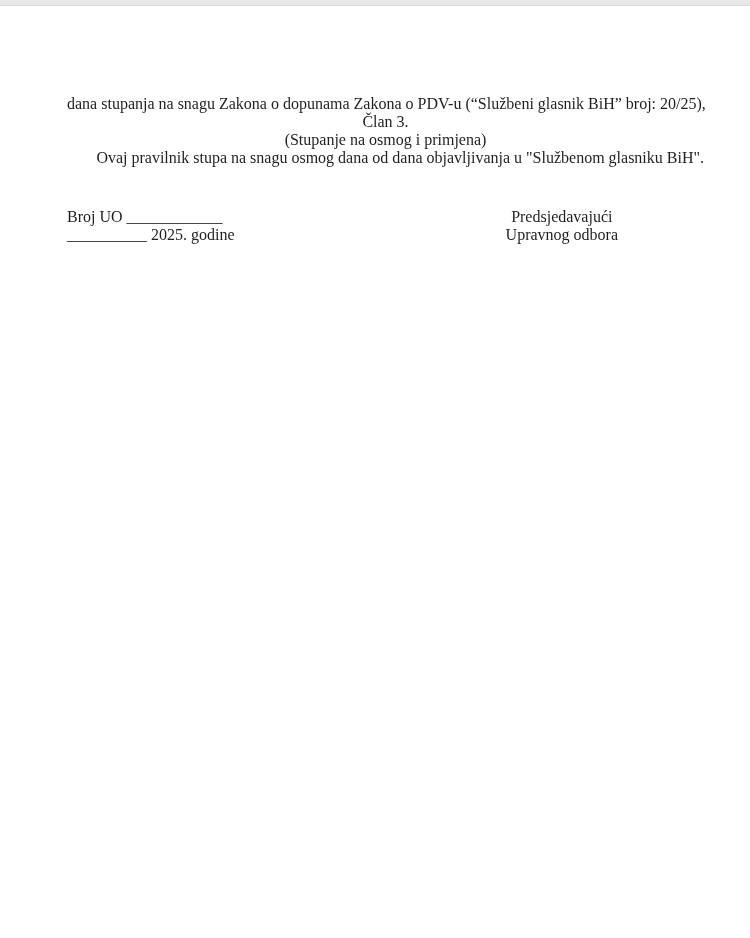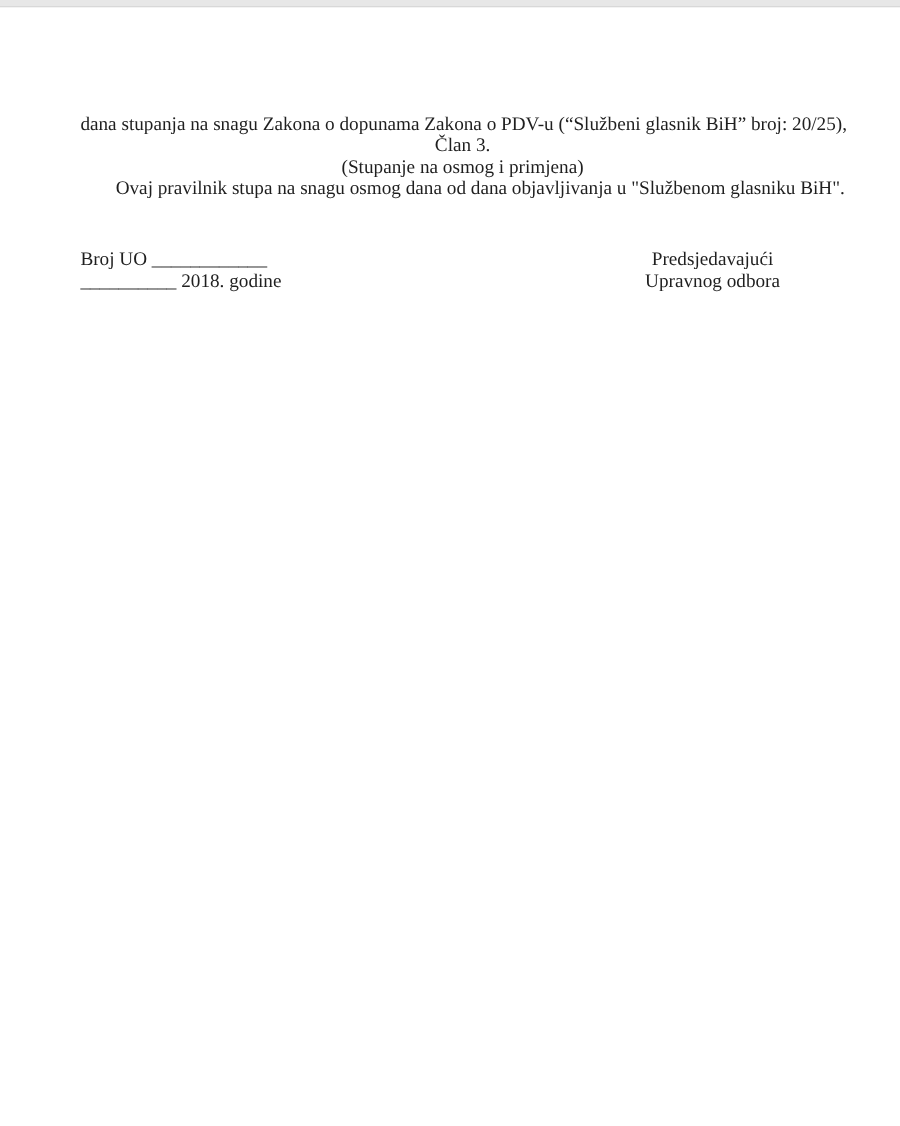--- a/index.html
+++ b/index.html
@@ -49,21 +49,21 @@
     display: flex;
     justify-content: space-between;
     align-items: flex-start;
     gap: 39px;
   }
   .sig-left {
     text-align: left;
   }
   .sig-right {
     text-align: center;
-    margin-right: 54px;
+    margin-right: 86px;
   }
 </style>
 </head>
 <body>
 
 <div class="top-bar"></div>
 
 <div class="content">
 
   <p>dana stupanja na snagu Zakona o dopunama Zakona o PDV-u (“Službeni glasnik BiH” broj: 20/25),</p>
@@ -71,21 +71,21 @@
   <div class="heading">
     <p>Član 3.</p>
     <p>(Stupanje na osmog i primjena)</p>
   </div>
 
   <p class="para2">Ovaj pravilnik stupa na snagu osmog dana od dana objavljivanja u "Službenom glasniku BiH".</p>
 
   <div class="signature">
     <div class="sig-left">
       <p>Broj UO ____________</p>
-      <p>__________ 2018. godine</p>
+      <p>__________ 2025. godine</p>
     </div>
     <div class="sig-right">
       <p>Predsjedavajući</p>
       <p>Upravnog odbora</p>
     </div>
   </div>
 
 </div>
 
 </body></html>

